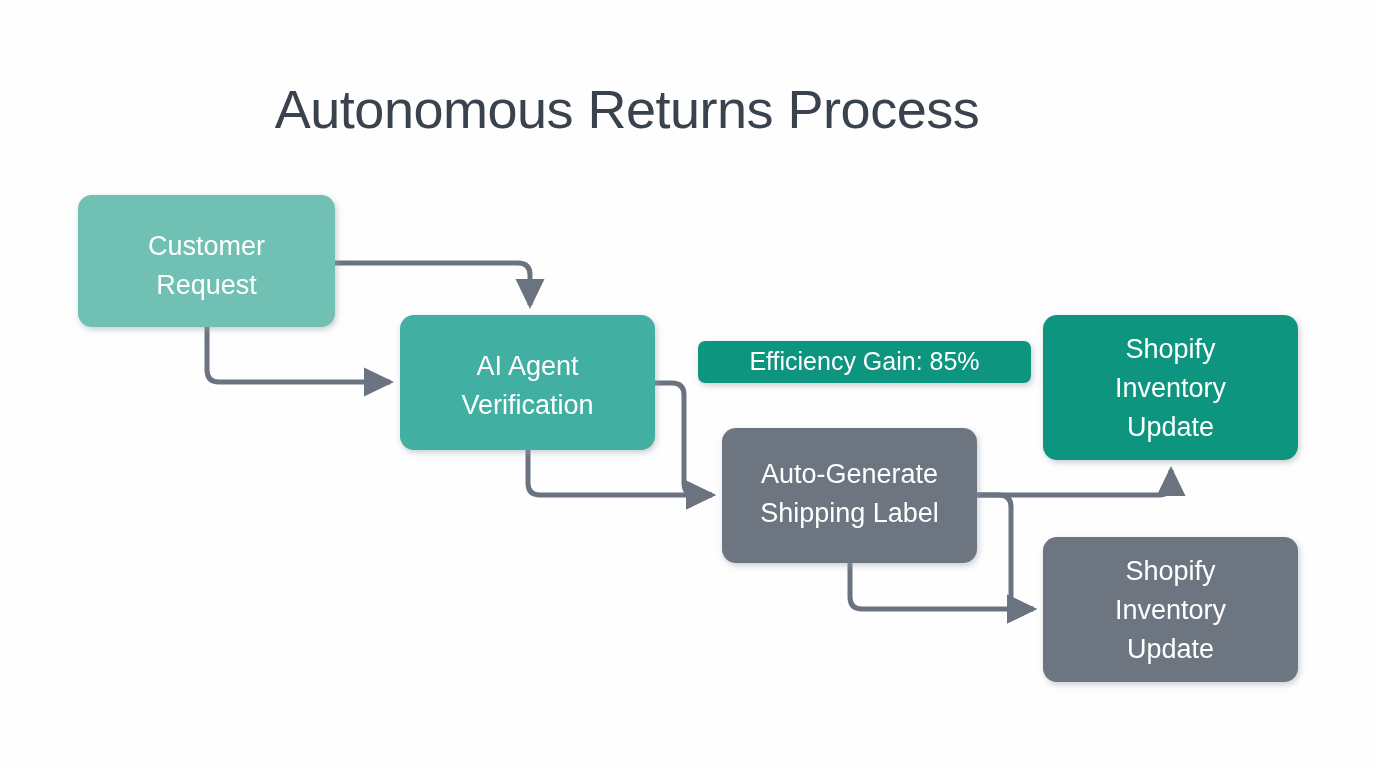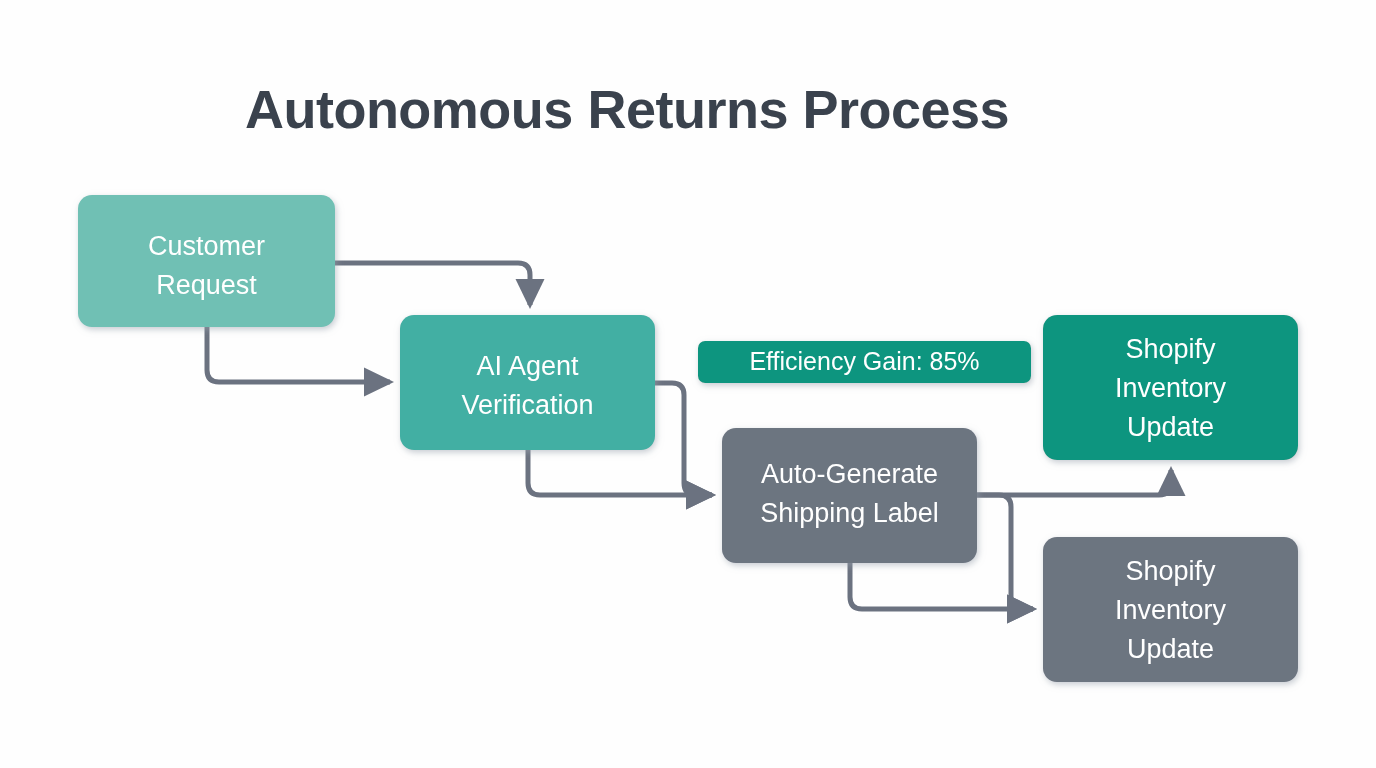--- a/index.html
+++ b/index.html
@@ -15,21 +15,21 @@
     font-family: "Liberation Sans", sans-serif;
     overflow: hidden;
   }
   #title {
     position: absolute;
     left: 0;
     top: 78px;
     width: 1254px;
     text-align: center;
     font-size: 54px;
-    font-weight: bold;
+    font-weight: normal;
     color: #3a424d;
     letter-spacing: -0.5px;
   }
   #flow-svg {
     position: absolute;
     left: 0;
     top: 0;
   }
   .node-label {
     fill: #ffffff;

